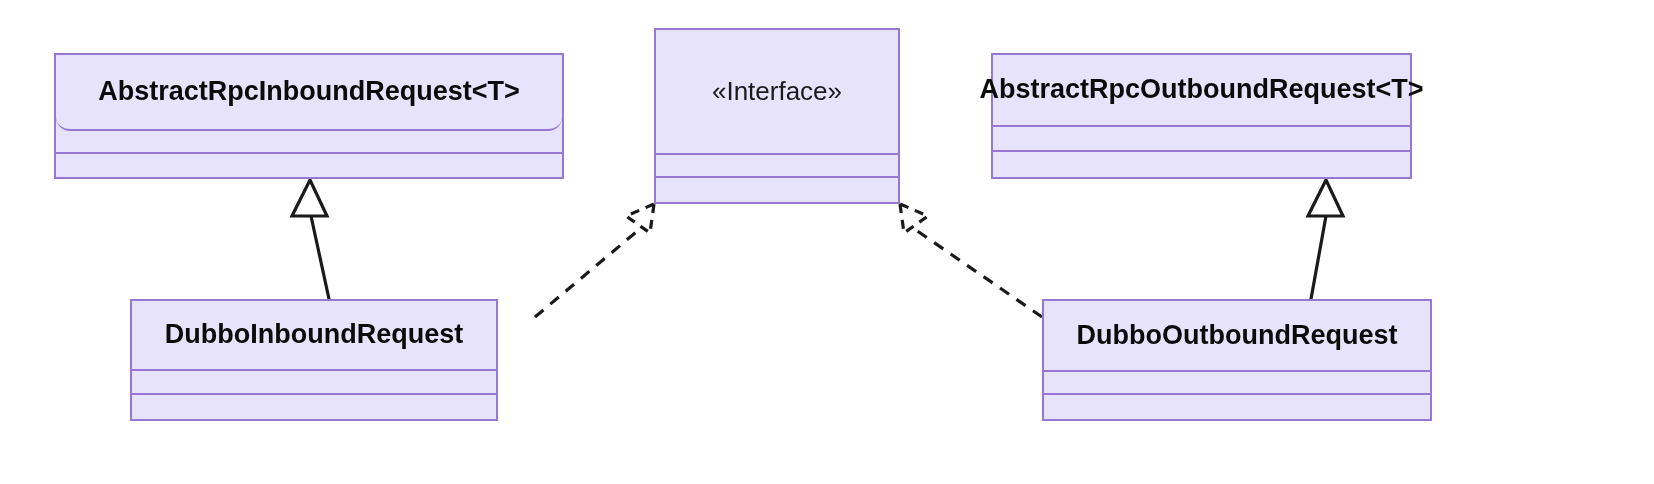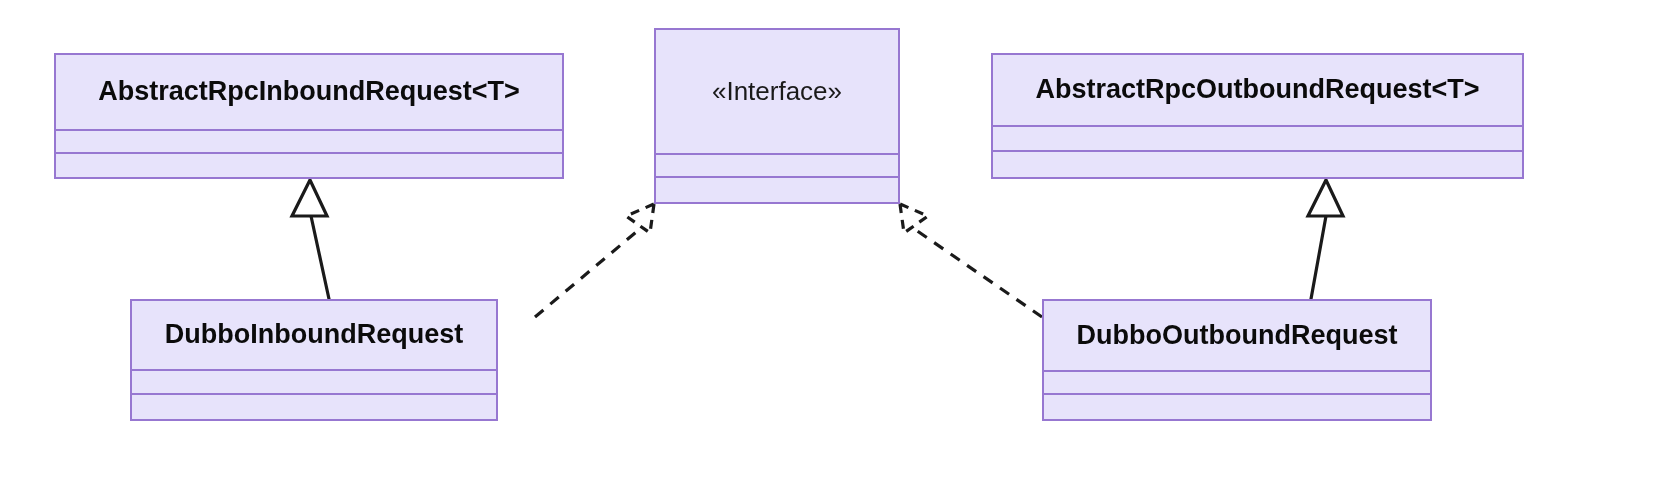--- a/index.html
+++ b/index.html
@@ -65,25 +65,25 @@
     flex: 1 1 auto;
   }
   .uml-compartment.divided {
     border-bottom: 2px solid #9777d1;
   }
 
   
   #class-abstract-inbound {
     left: 54px;  top: 53px;  width: 510px; height: 126px;
   }
-  #class-abstract-inbound .uml-header { height: 80px; }
+  #class-abstract-inbound .uml-header { height: 80px; border-radius: 14px; }
   #class-abstract-inbound .uml-compartment { height: 24px; }
 
   #class-abstract-outbound {
-    left: 991px; top: 53px;  width: 533px; height: 126px;
+    left: 991px; top: 53px;  width: 421px; height: 126px;
   }
   #class-abstract-outbound .uml-header { height: 72px; }
   #class-abstract-outbound .uml-compartment { height: 24px; }
 
   #class-dubbo-request {
     left: 654px; top: 28px;  width: 246px; height: 176px;
   }
   #class-dubbo-request .uml-header { height: 142px; gap: 12px; }
   #class-dubbo-request .uml-compartment { height: 27px; }
 

